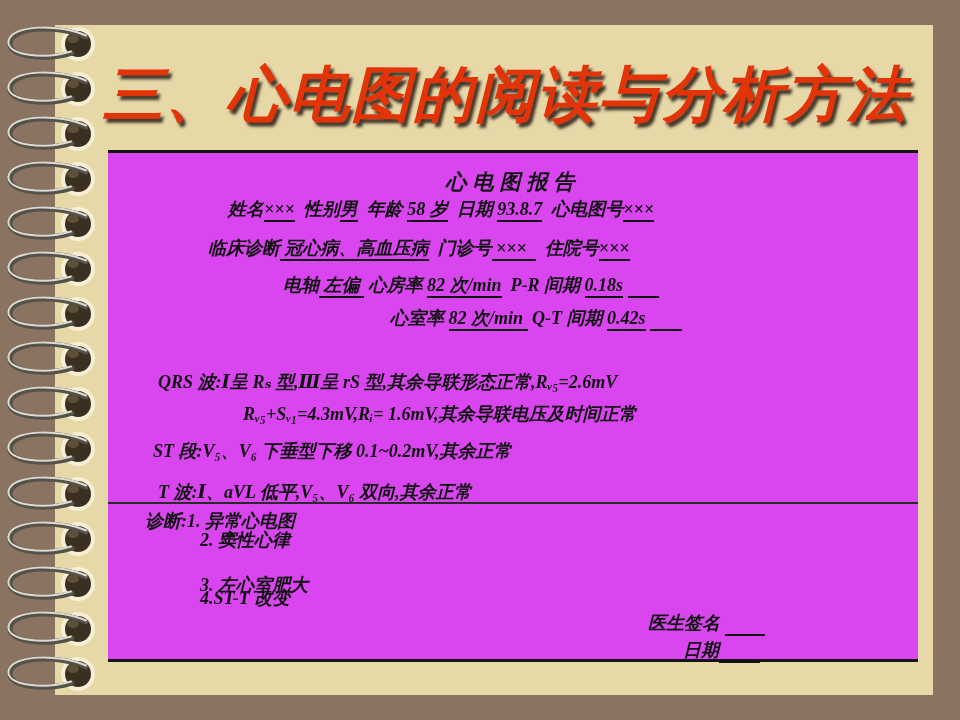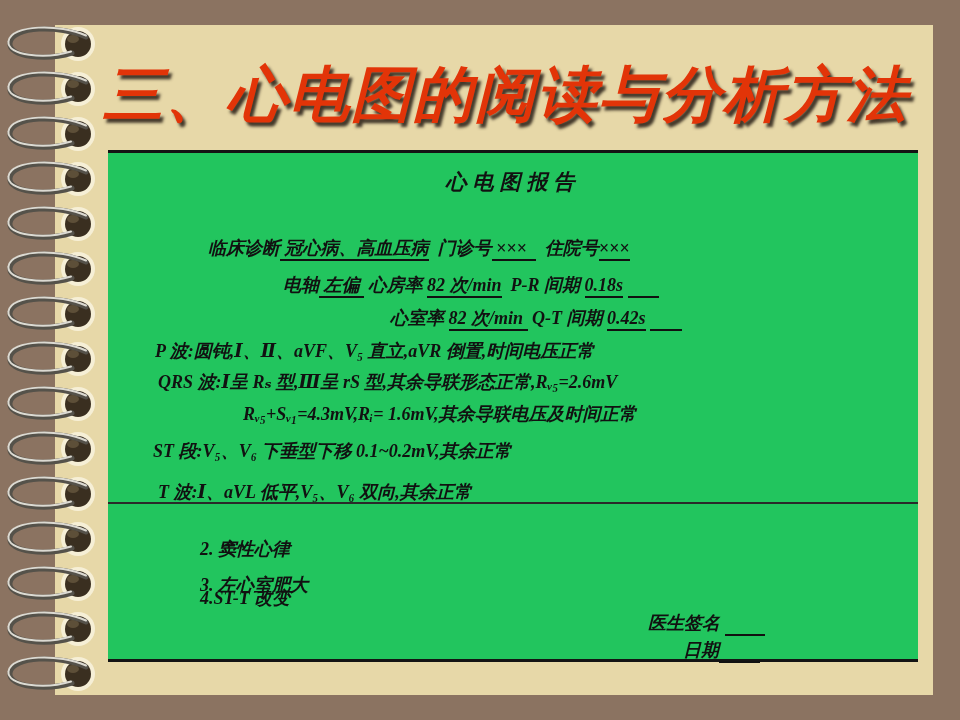--- a/index.html
+++ b/index.html
@@ -43,21 +43,21 @@
     text-shadow: 3px 4px 3px rgba(48, 38, 28, 0.9);
     white-space: nowrap;
     text-align: center;
     line-height: 86px;
   }
 
   .report {
     position: absolute;
     left: 108px; top: 150px;
     width: 810px; height: 512px;
-    background: #22c55e;
+    background: #d946ef;
     border-top: 3px solid #141414;
     border-bottom: 3px solid #141414;
     color: #111111;
     font-weight: bold;
     font-size: 18px;
   }
   .rline {
     position: absolute;
     white-space: nowrap;
     line-height: 22px;
@@ -190,33 +190,34 @@
       <path d="M84 12.5 C58 0.5 8.5 1.5 6.5 18.5 C4.5 32.5 43 36.5 69 28.5" fill="none" stroke="#dcdad2" stroke-width="2" stroke-linecap="round"></path>
     </svg>
     </div>
 
   <div class="slide-title">三、心电图的阅读与分析方法</div>
 
   <div class="report">
 
     <div class="report-title">心电图报告</div>
 
+    <div class="rline" style="left:120px; top:45px"><span>姓名</span><span class="seg-u">×××</span><span>&nbsp;&nbsp;性别</span><span class="seg-u">男</span><span>&nbsp;&nbsp;年龄 </span><span class="seg-u">58 岁</span><span>&nbsp;&nbsp;日期 </span><span class="seg-u">93.8.7</span><span>&nbsp;&nbsp;心电图号</span><span class="seg-u">×××</span></div>
     <div class="rline" style="left:100px; top:84px"><span>临床诊断</span><span class="seg-u">&nbsp;冠心病、高血压病</span><span>&nbsp;&nbsp;门诊号</span><span class="seg-u">&nbsp;×××&nbsp;&nbsp;</span><span>&nbsp;&nbsp;住院号</span><span class="seg-u">×××</span></div>
     <div class="rline" style="left:175px; top:121px"><span>电轴</span><span class="seg-u">&nbsp;左偏&nbsp;</span><span>&nbsp;心房率 </span><span class="seg-u">82 次/min</span><span>&nbsp;&nbsp;P-R 间期 </span><span class="seg-u">0.18s</span><span>&nbsp;</span><span class="seg-u">&nbsp;&nbsp;&nbsp;&nbsp;&nbsp;&nbsp;&nbsp;</span></div>
     <div class="rline" style="left:282px; top:154px"><span>心室率 </span><span class="seg-u">82 次/min&nbsp;</span><span>&nbsp;Q-T 间期 </span><span class="seg-u">0.42s</span><span>&nbsp;</span><span class="seg-u">&nbsp;&nbsp;&nbsp;&nbsp;&nbsp;&nbsp;&nbsp;</span></div>
 
-    <div class="rline" style="left:47px;  top:187px">P 波:圆钝,Ⅰ、Ⅱ、aVF、V₅ 直立,aVR 倒置,时间电压正常</div>
     <div class="rline" style="left:50px;  top:218px">QRS 波:Ⅰ呈 Rₛ 型,Ⅲ呈 rS 型,其余导联形态正常,Rᵥ₅=2.6mV</div>
     <div class="rline" style="left:135px; top:250px">Rᵥ₅+Sᵥ₁=4.3mV,Rᵢ= 1.6mV,其余导联电压及时间正常</div>
     <div class="rline" style="left:45px;  top:287px">ST 段:V₅、V₆ 下垂型下移 0.1~0.2mV,其余正常</div>
     <div class="rline" style="left:50px;  top:328px">T 波:Ⅰ、aVL 低平,V₅、V₆ 双向,其余正常</div>
 
     <div class="divider"></div>
 
-    <div class="rline" style="left:92px; top:385px">2. 窦性心律</div>
+    <div class="rline" style="left:37px; top:357px">诊断:1. 异常心电图</div>
+    <div class="rline" style="left:92px; top:376px">2. 窦性心律</div>
     <div class="rline" style="left:92px; top:421px">3. 左心室肥大</div>
     <div class="rline" style="left:92px; top:434px">4.ST-T 改变</div>
 
     <div class="rline" style="left:540px; top:459px"><span>医生签名 </span><span class="seg-u">&nbsp;&nbsp;&nbsp;&nbsp;&nbsp;&nbsp;&nbsp;&nbsp;&nbsp;</span></div>
     <div class="rline" style="left:575px; top:486px"><span>日期</span><span class="seg-u">&nbsp;&nbsp;&nbsp;&nbsp;&nbsp;&nbsp;&nbsp;&nbsp;&nbsp;</span></div>
 
   </div>
 
 </div>
 

